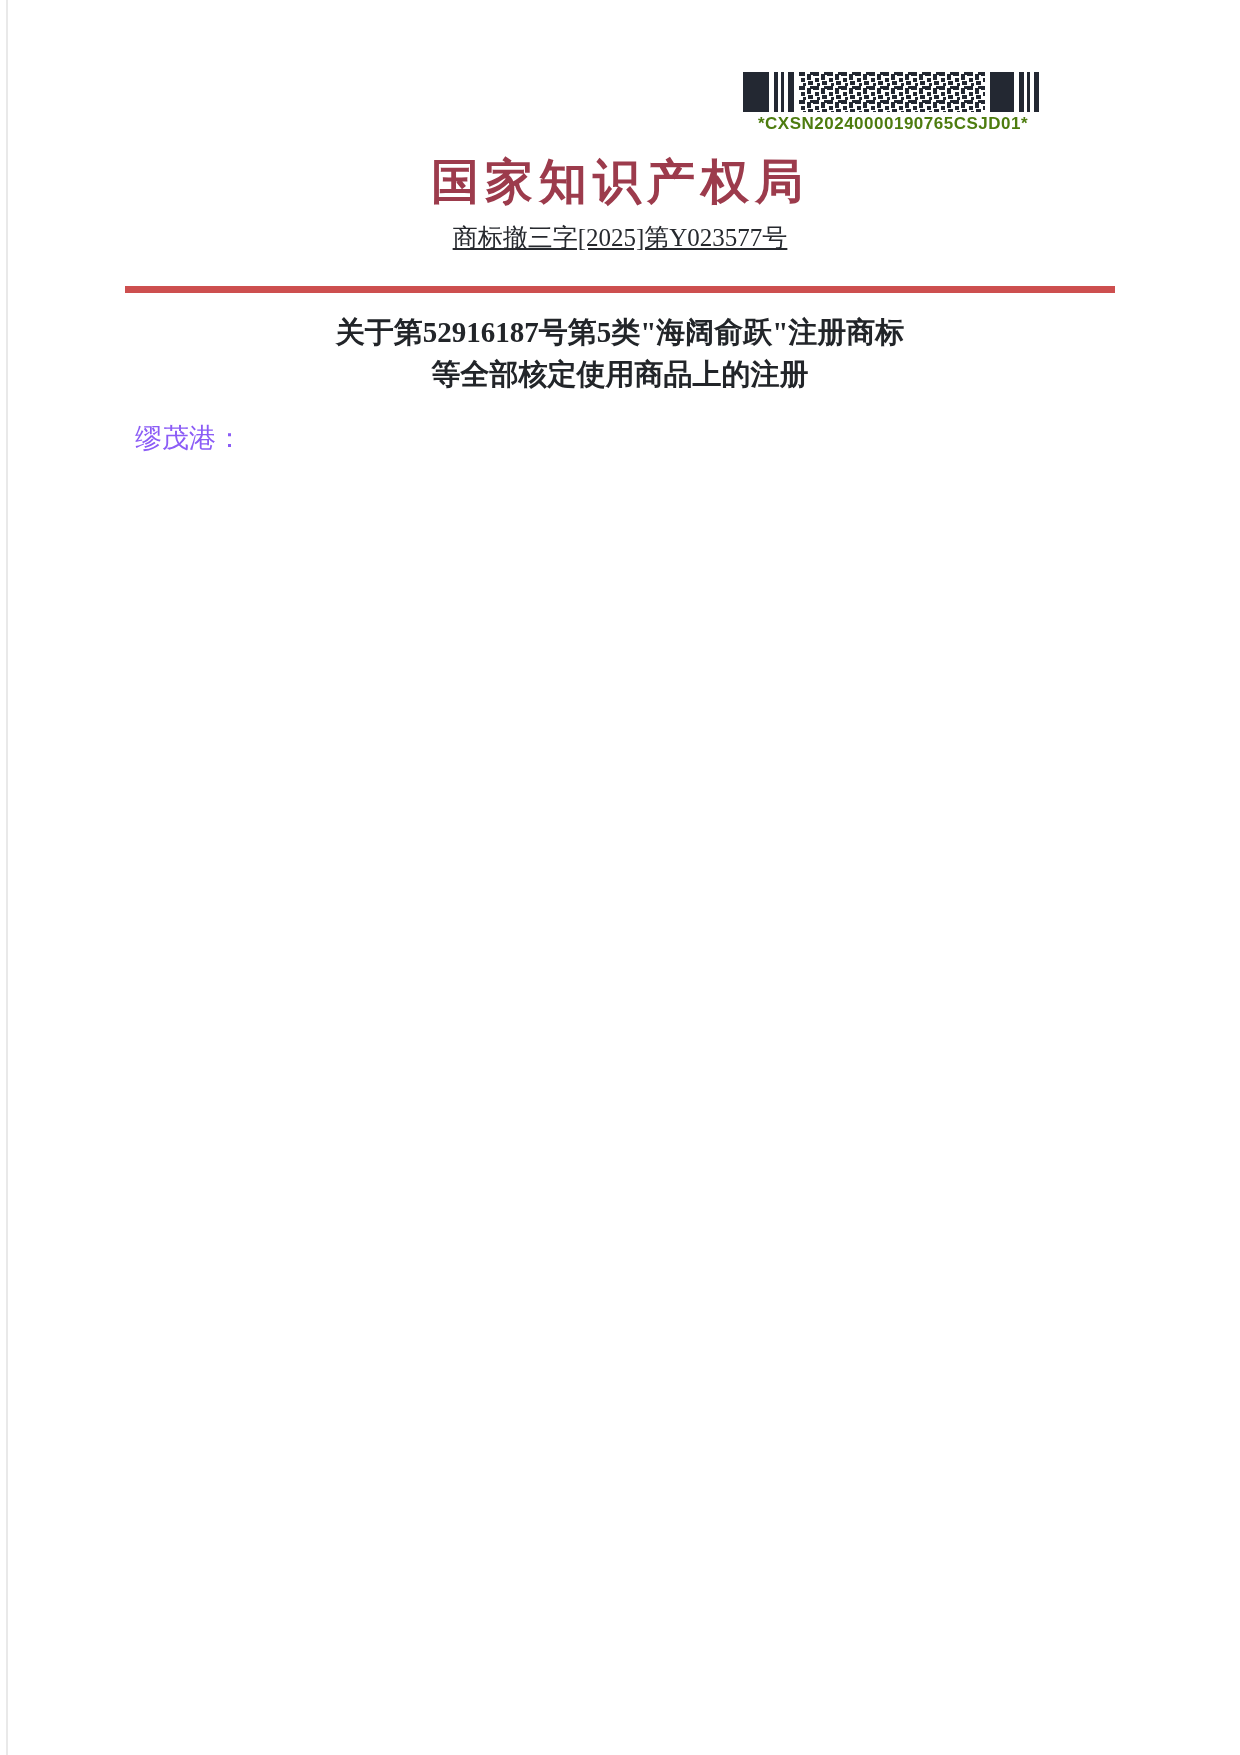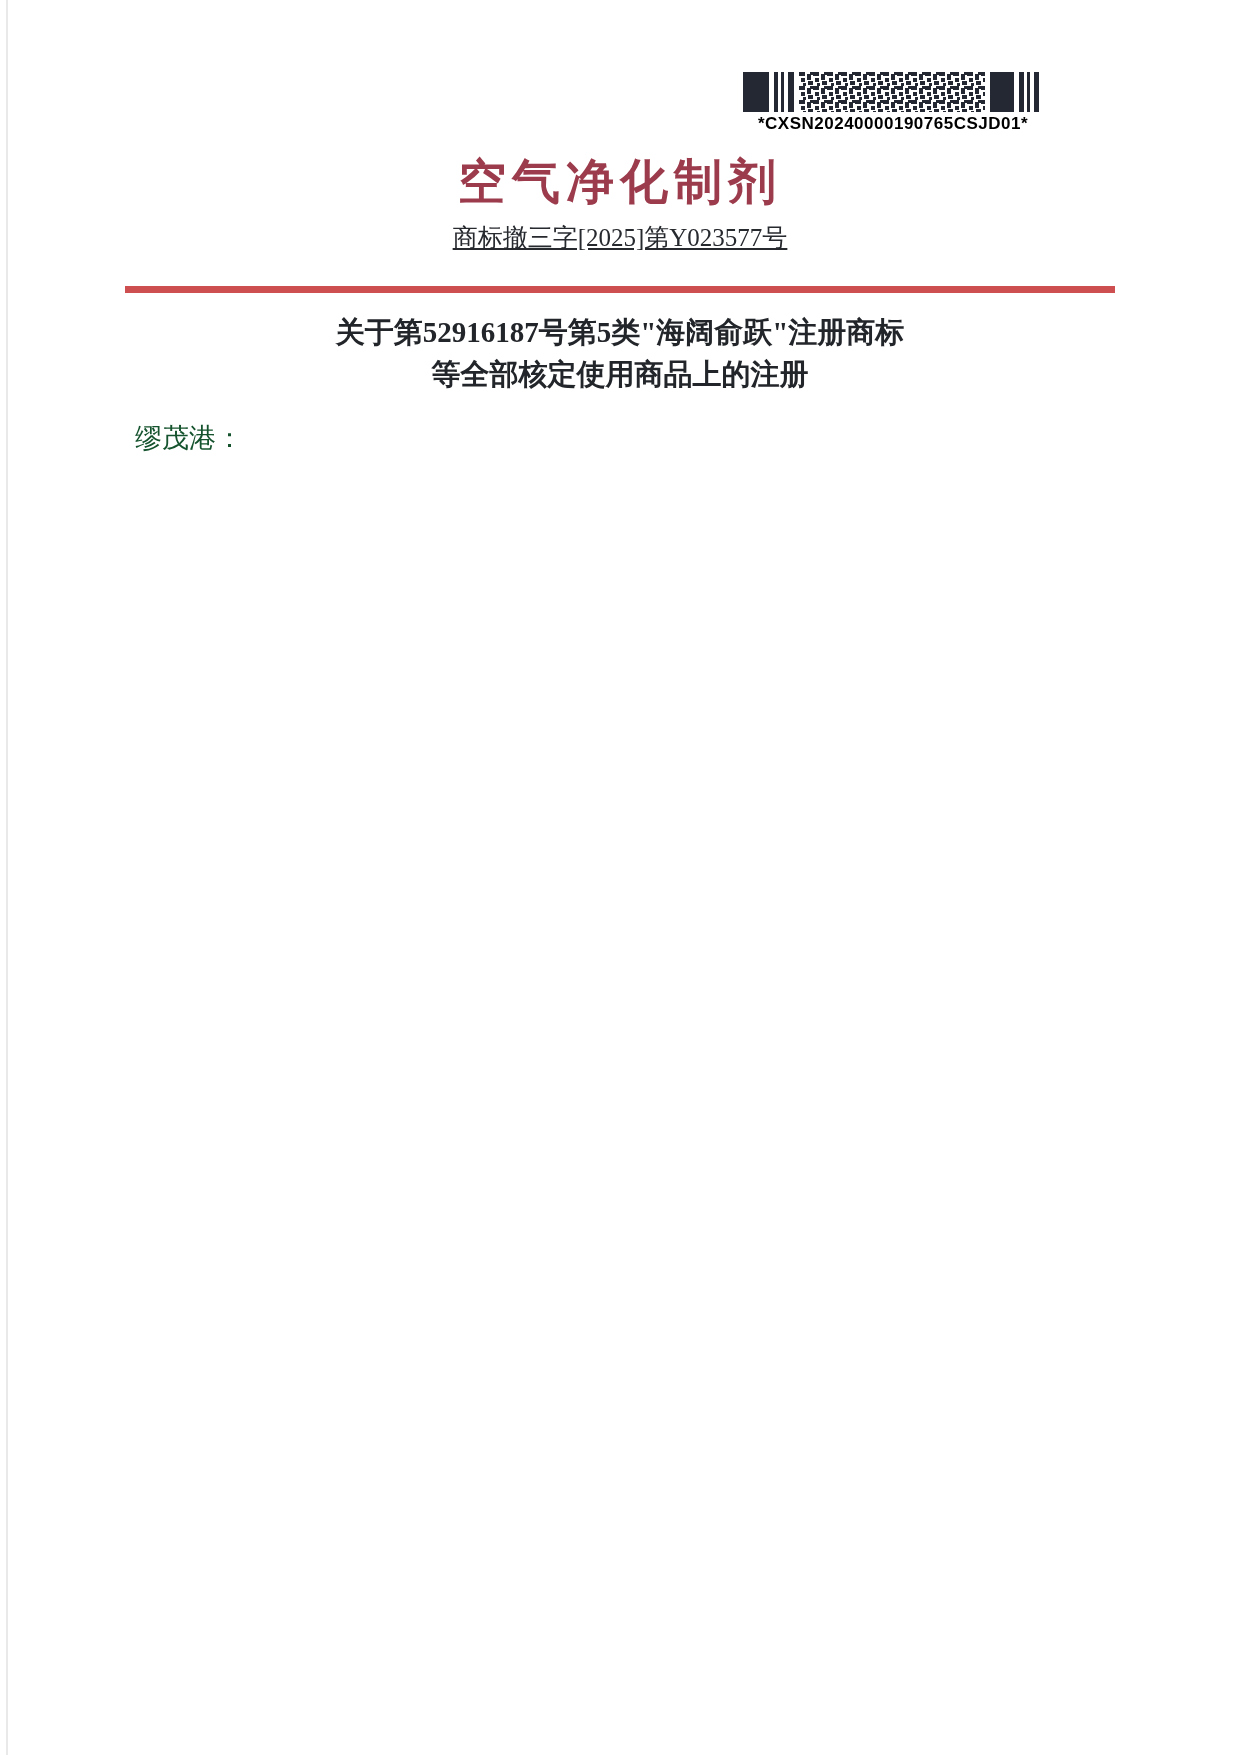--- a/index.html
+++ b/index.html
@@ -27,21 +27,21 @@
     width: 310px;
     text-align: center;
   }
   .barcode-graphic { display: block; margin: 0 auto; }
   .barcode-text {
     margin-top: 2px;
     font-family: "Liberation Sans", "DejaVu Sans", sans-serif;
     font-weight: bold;
     font-size: 17px;
     letter-spacing: 0.5px;
-    color: #000000;
+    color: #4d7c0f;
     white-space: nowrap;
   }
   .agency-title {
     padding-top: 152px;
     text-align: center;
     font-size: 48px;
     line-height: 60px;
     font-weight: 700;
     letter-spacing: 6px;
     color: #9c3b4c;
@@ -67,21 +67,21 @@
     font-weight: 600;
     line-height: 42px;
     color: #222529;
   }
   .body-text {
     margin: 22px 115px 0 135px;
     font-size: 27px;
     line-height: 43px;
     text-align: justify;
     text-align-last: left;
-    color: #14532d;
+    color: #8b5cf6;
   }
   .addressee { text-indent: 0; }
   .body-text p { text-indent: 2em; margin: 0; }
 </style>
 </head>
 <body>
 
 <div class="page">
   <div class="scan-edge"></div>
 
@@ -106,21 +106,21 @@
         <rect x="56" y="0" width="186" height="40" fill="url(#bcn)"></rect>
         <rect x="247" y="0" width="24" height="40"></rect>
         <rect x="276" y="0" width="5" height="40"></rect>
         <rect x="284" y="0" width="3" height="40"></rect>
         <rect x="291" y="0" width="5" height="40"></rect>
       </g>
     </svg>
     <div class="barcode-text">*CXSN20240000190765CSJD01*</div>
   </div>
 
-  <div class="agency-title">空气净化制剂</div>
+  <div class="agency-title">国家知识产权局</div>
 
   <div class="doc-number">商标撤三字[2025]第Y023577号</div>
 
   <div class="red-rule"></div>
 
   <div class="decision-title">
     <div>关于第52916187号第5类"海阔俞跃"注册商标</div>
     <div>等全部核定使用商品上的注册</div>
   </div>
 

